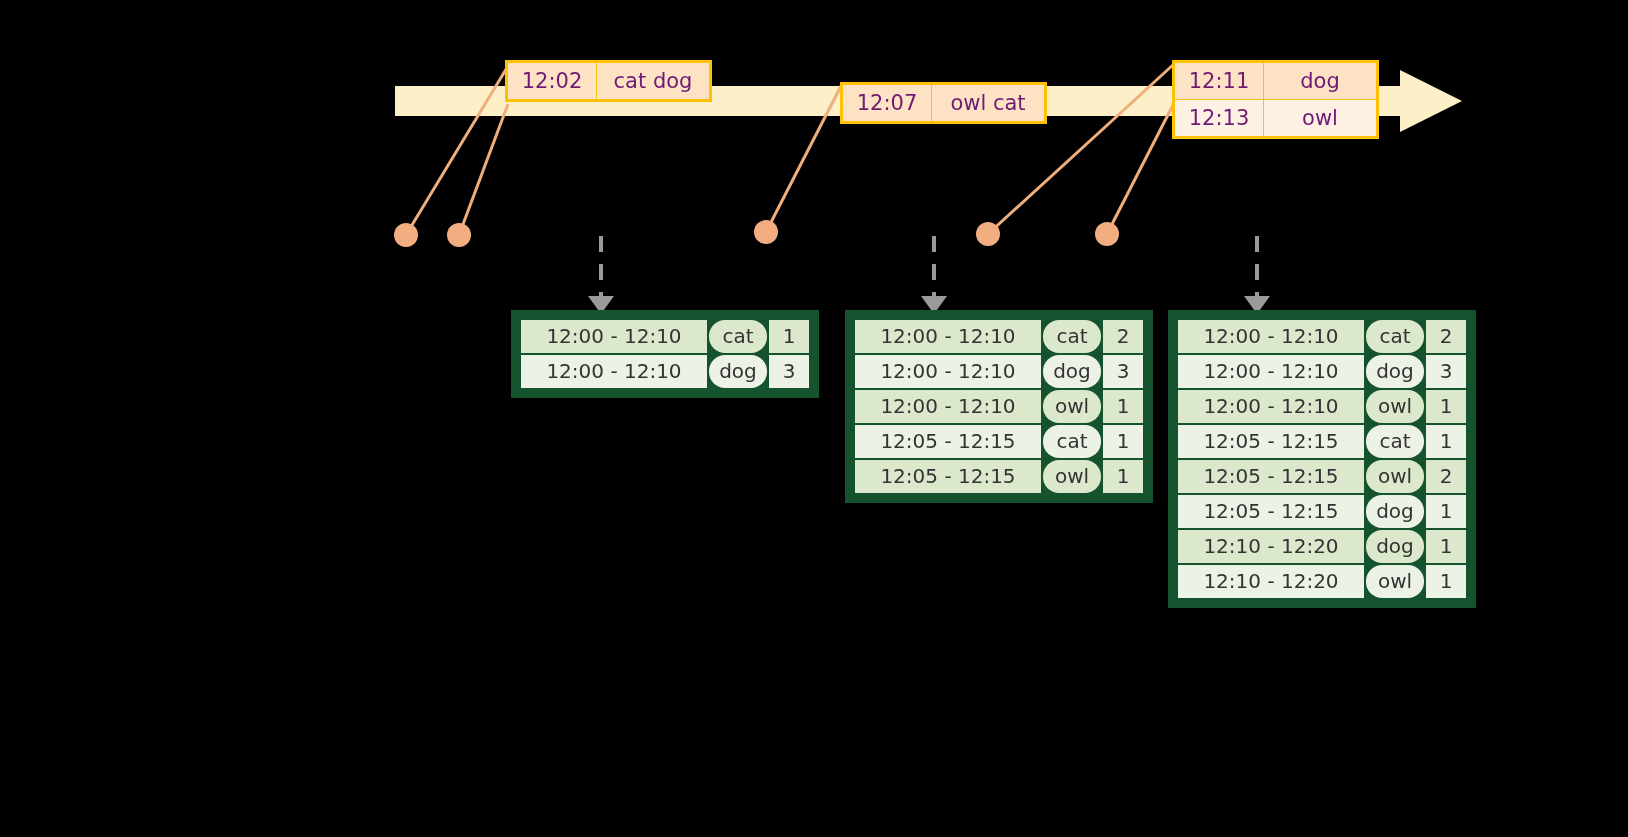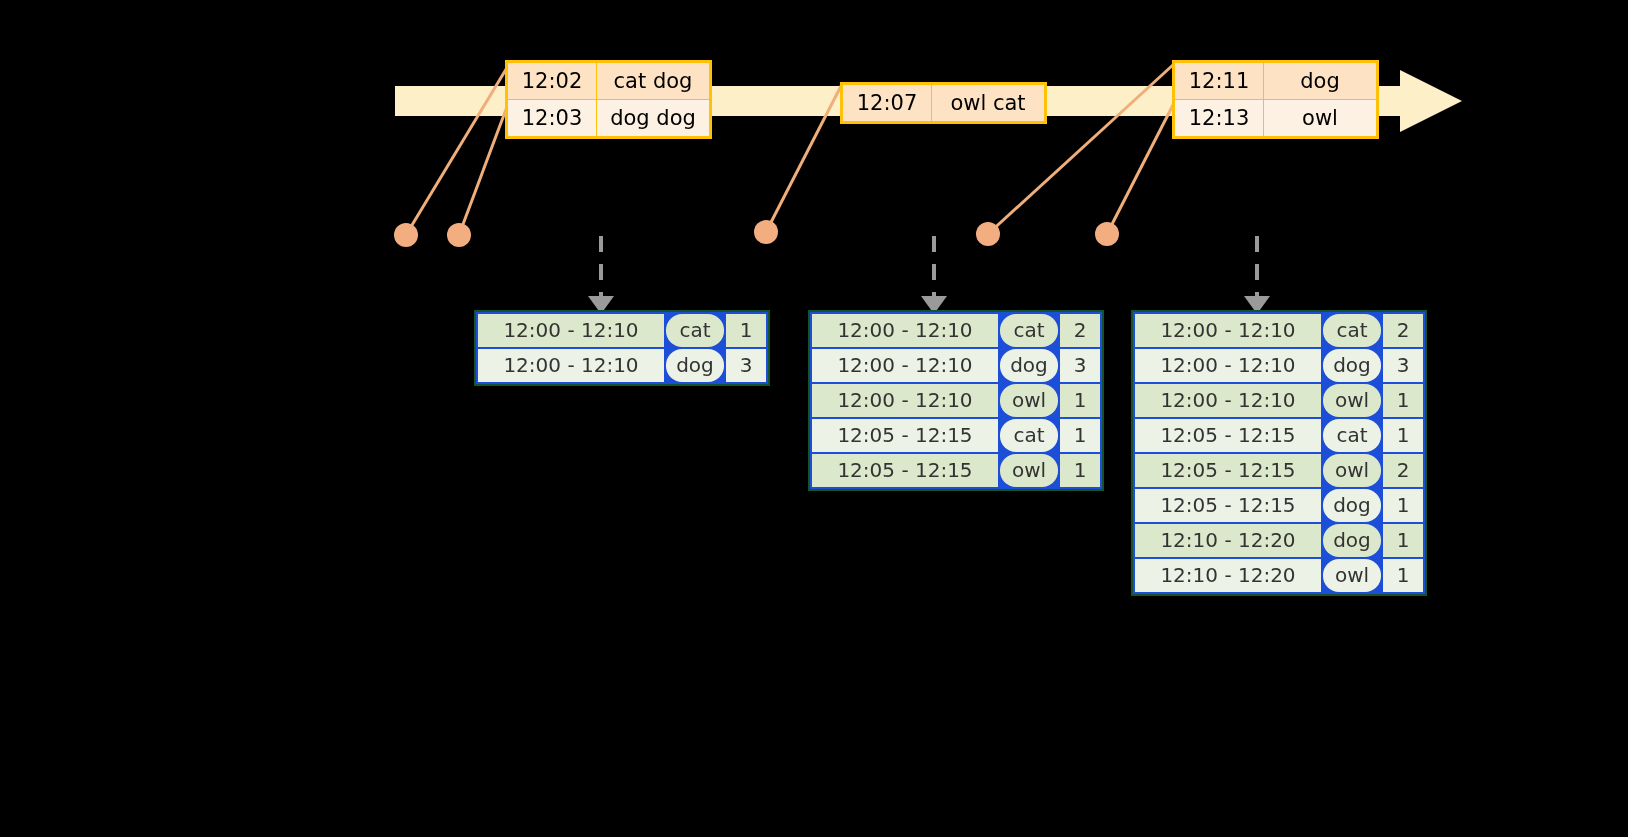--- a/index.html
+++ b/index.html
@@ -10,34 +10,34 @@
 
   
   #timeline-bar{position:absolute;left:395px;top:86px;width:1010px;height:30px;
       background:#FDEFC8;}
   #timeline-arrowhead{position:absolute;left:1400px;top:70px;width:0;height:0;
       border-top:31px solid transparent;border-bottom:31px solid transparent;
       border-left:62px solid #FDEFC8;}
 
   
   .evt-table{position:absolute;border:3px solid #FFC107;border-collapse:collapse;}
-  .evt-table td{border:1px solid #FFC107;font-size:21px;color:#000000;
+  .evt-table td{border:1px solid #FFC107;font-size:21px;color:#701a75;
       text-align:center;padding:0;height:36px;line-height:36px;
       white-space:nowrap;}
   .evt-table tr:nth-child(odd) td{background:#FDE2C4;}
   .evt-table tr:nth-child(even) td{background:#FDF1E4;}
   .evt-t{width:88px;}
   .evt-v{width:112px;}
 
   
   #connectors{position:absolute;left:0;top:0;width:1628px;height:320px;}
 
   
-  .res-table{position:absolute;border:2px solid #14532d;border-collapse:separate;
-      border-spacing:2px;background:#1d4ed8;}
+  .res-table{position:absolute;border:8px solid #14532d;border-collapse:separate;
+      border-spacing:2px;background:#14532d;margin-left:37px;}
   .res-table td{font-size:20px;color:#333;text-align:center;padding:0;
       height:33px;line-height:33px;white-space:nowrap;}
   .res-table tr.shade td{background:#DCE8CC;}
   .res-table tr.plain td{background:#EDF2E6;}
   .c-win{width:186px;}
   .c-key{width:58px;border-radius:16px;}
   .c-cnt{width:40px;}
 
   
   .dash-arrow{position:absolute;width:14px;}
@@ -71,24 +71,20 @@
         <circle cx="1107" cy="234" r="12"></circle>
       </g>
   </svg>
 
   <table class="evt-table" style="left:505px;top:60px;" id="evt-1">
     <tbody>
         <tr>
           <td class="evt-t">12:02</td>
           <td class="evt-v">cat dog</td>
         </tr>
-        <tr>
-          <td class="evt-t">12:03</td>
-          <td class="evt-v">dog dog</td>
-        </tr>
       </tbody>
   </table>
 
   <table class="evt-table" style="left:840px;top:82px;border-radius:13px;" id="evt-2">
     <tbody>
         <tr>
           <td class="evt-t">12:07</td>
           <td class="evt-v">owl cat</td>
         </tr>
       </tbody>

